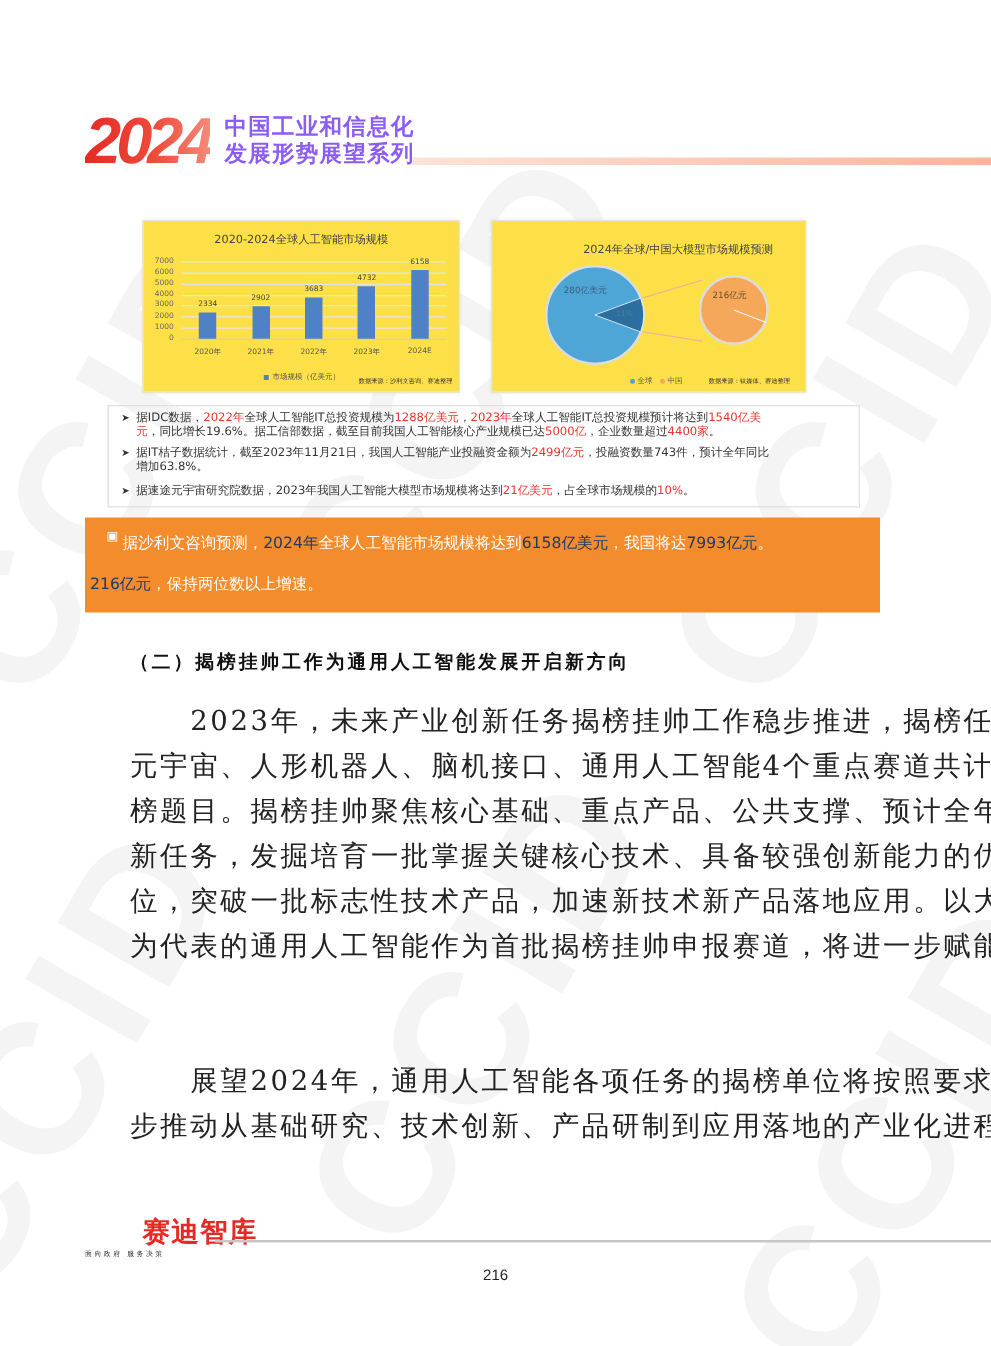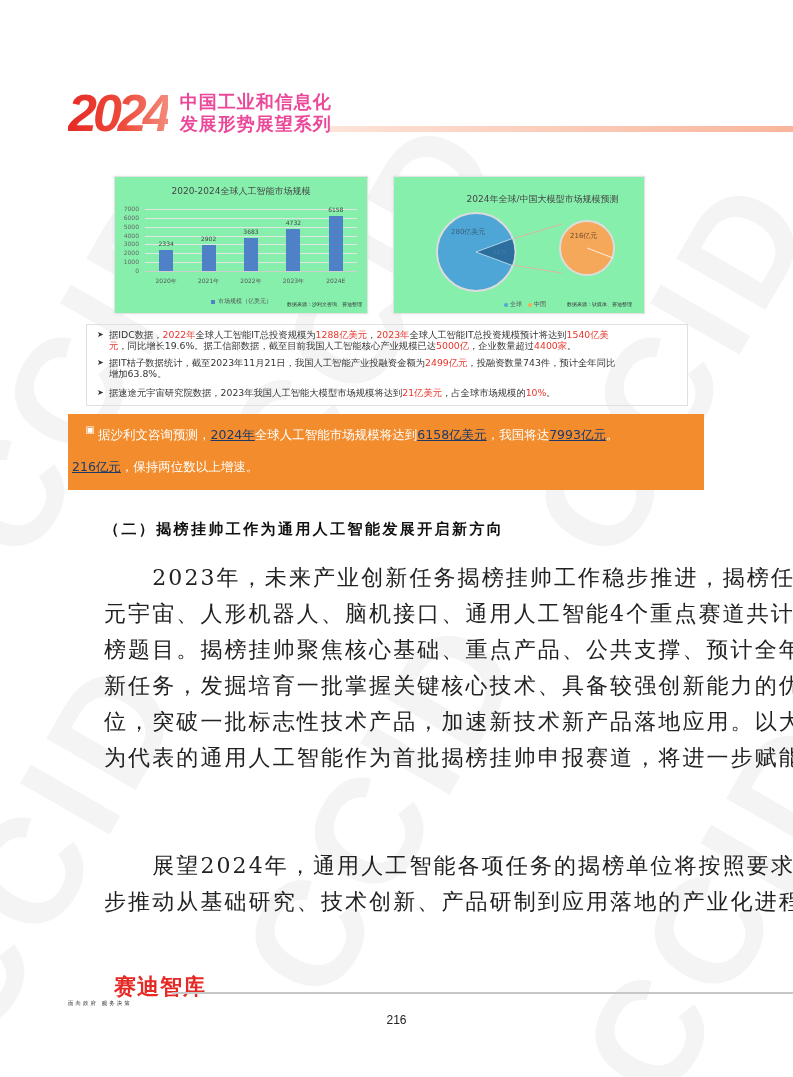--- a/index.html
+++ b/index.html
@@ -19,28 +19,28 @@
   .header { position: absolute; left: 68px; top: 88px; height: 50px; display: flex; align-items: center; }
   .logo-2024 {
     font-family: "Liberation Sans", sans-serif; font-weight: 900; font-style: italic;
     font-size: 52px; line-height: 48px; letter-spacing: -4px;
     color: #e8352b;
     background: linear-gradient(90deg, #e52a26 0%, #ee4a3a 55%, #f48a7a 100%);
     -webkit-background-clip: text; background-clip: text; -webkit-text-fill-color: transparent;
     margin-right: 12px;
   }
   .series-title { display: flex; flex-direction: column; line-height: 22px; }
-  .series-title span { font-size: 18px; font-weight: bold; color: #ec4899; letter-spacing: 1px; }
+  .series-title span { font-size: 18px; font-weight: bold; color: #8b5cf6; letter-spacing: 1px; }
   .header-bar {
     position: absolute; left: 330px; top: 126px; width: 463px; height: 6px;
     background: linear-gradient(90deg, #fde3d8 0%, #f9b59b 100%);
   }
   
   .chart-box {
-    position: absolute; top: 176px; height: 136px; background: #86efac;
+    position: absolute; top: 176px; height: 136px; background: #fde047;
     border: 1px solid #e3e3e3; box-shadow: 0 0 3px rgba(0,0,0,0.08);
   }
   .chart-title { position: absolute; left: 0; right: 0; text-align: center; font-size: 9px; color: #444; }
   .y-tick { position: absolute; font-size: 6px; color: #666; text-align: right; width: 22px; }
   .grid-line { position: absolute; height: 1px; background: #e4e4e4; }
   .bar { position: absolute; background: #4f81c7; }
   .bar-label { position: absolute; font-size: 6px; color: #444; text-align: center; width: 30px; }
   .x-tick { position: absolute; font-size: 6px; color: #555; text-align: center; width: 40px; }
   .legend { position: absolute; font-size: 6px; color: #555; display: flex; align-items: center; gap: 3px; }
   .legend-swatch { display: inline-block; width: 4px; height: 4px; }
@@ -52,21 +52,21 @@
   }
   .bullet { position: absolute; left: 10px; right: 8px; font-size: 9.3px; line-height: 11px; color: #333; display: flex; }
   .bullet-arrow { width: 12px; flex-shrink: 0; font-size: 8px; color: #333; }
   .hl { color: #e8352b; }
   
   .orange-box {
     position: absolute; left: 68px; top: 414px; width: 636px; height: 76px;
     background: #f28c2c;
   }
   .orange-line { position: absolute; left: 0; right: 4px; font-size: 12.5px; line-height: 16px; color: #fff; }
-  .dk { color: #1f3a6a; text-decoration: underline; }
+  .dk { color: #1f3a6a; }
   .hourglass { display: inline-block; font-size: 10px; color: #fff; width: 16px; text-align: center; }
   
   .section-heading {
     position: absolute; left: 104px; top: 520px; font-family: "DejaVu Serif", serif;
     font-weight: bold; font-size: 15px; letter-spacing: 2.4px; color: #111;
   }
   .para { position: absolute; left: 104px; width: 600px; font-family: "DejaVu Serif", "Liberation Serif", serif;
     font-size: 22px; color: #222; }
   .para-line { height: 36px; line-height: 36px; white-space: nowrap; letter-spacing: 2.1px; text-align: justify; text-align-last: justify; }
   

